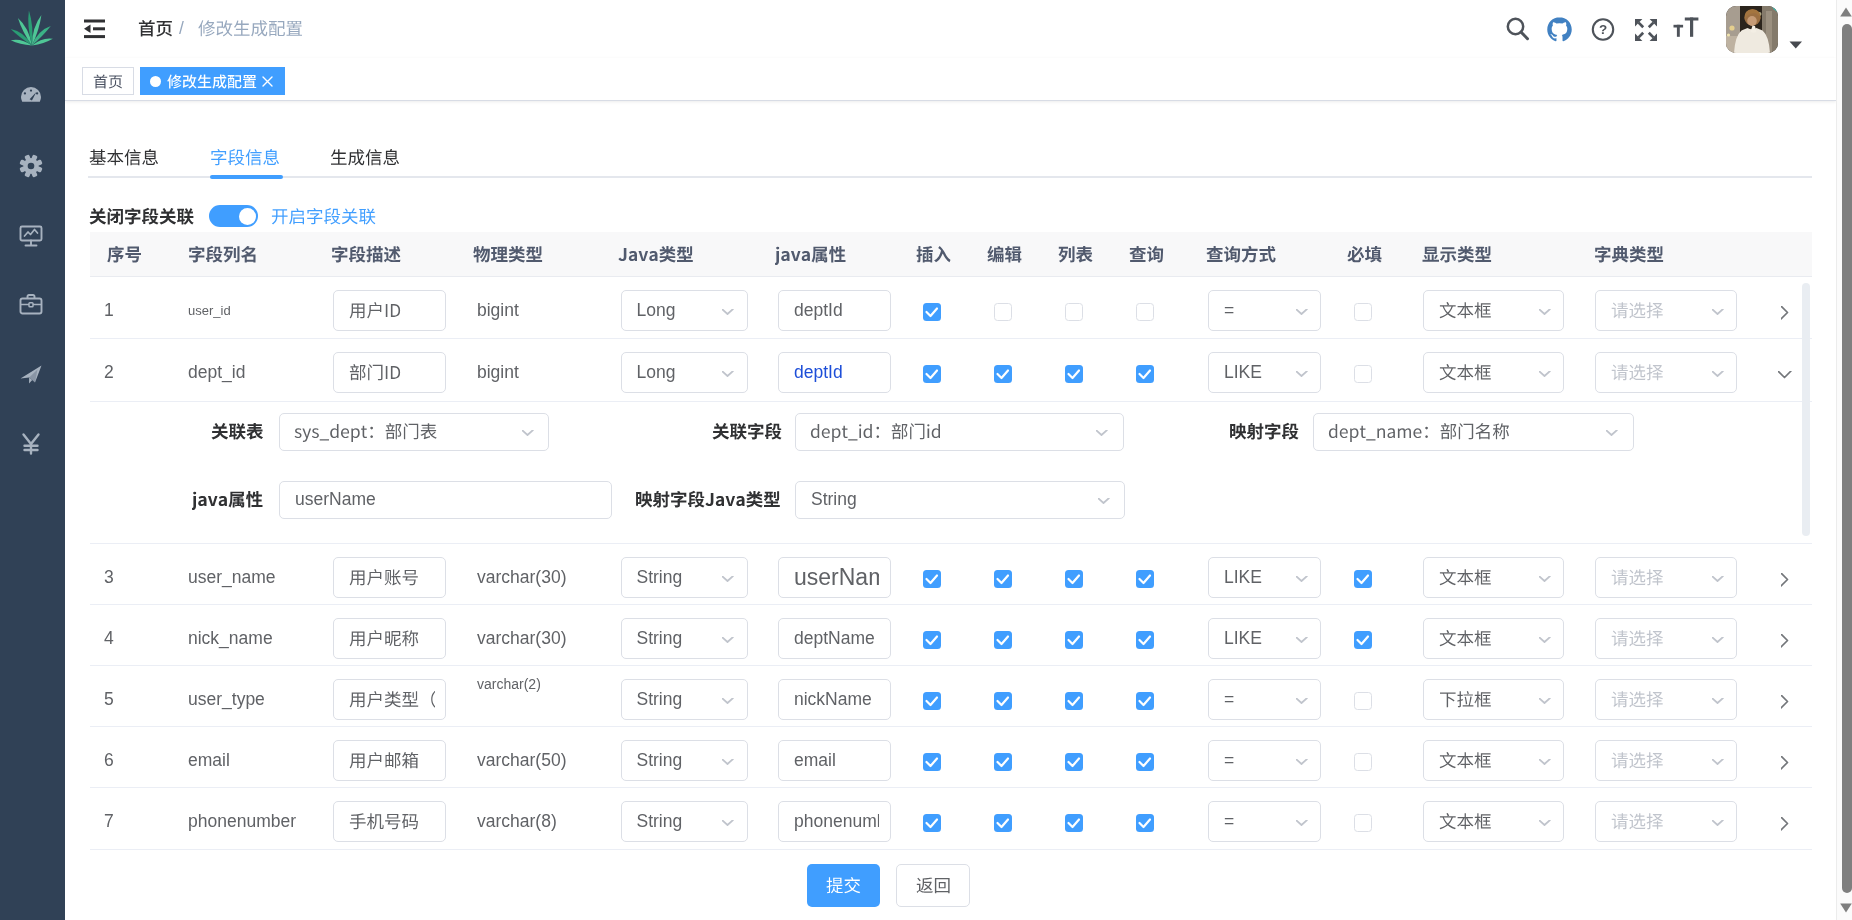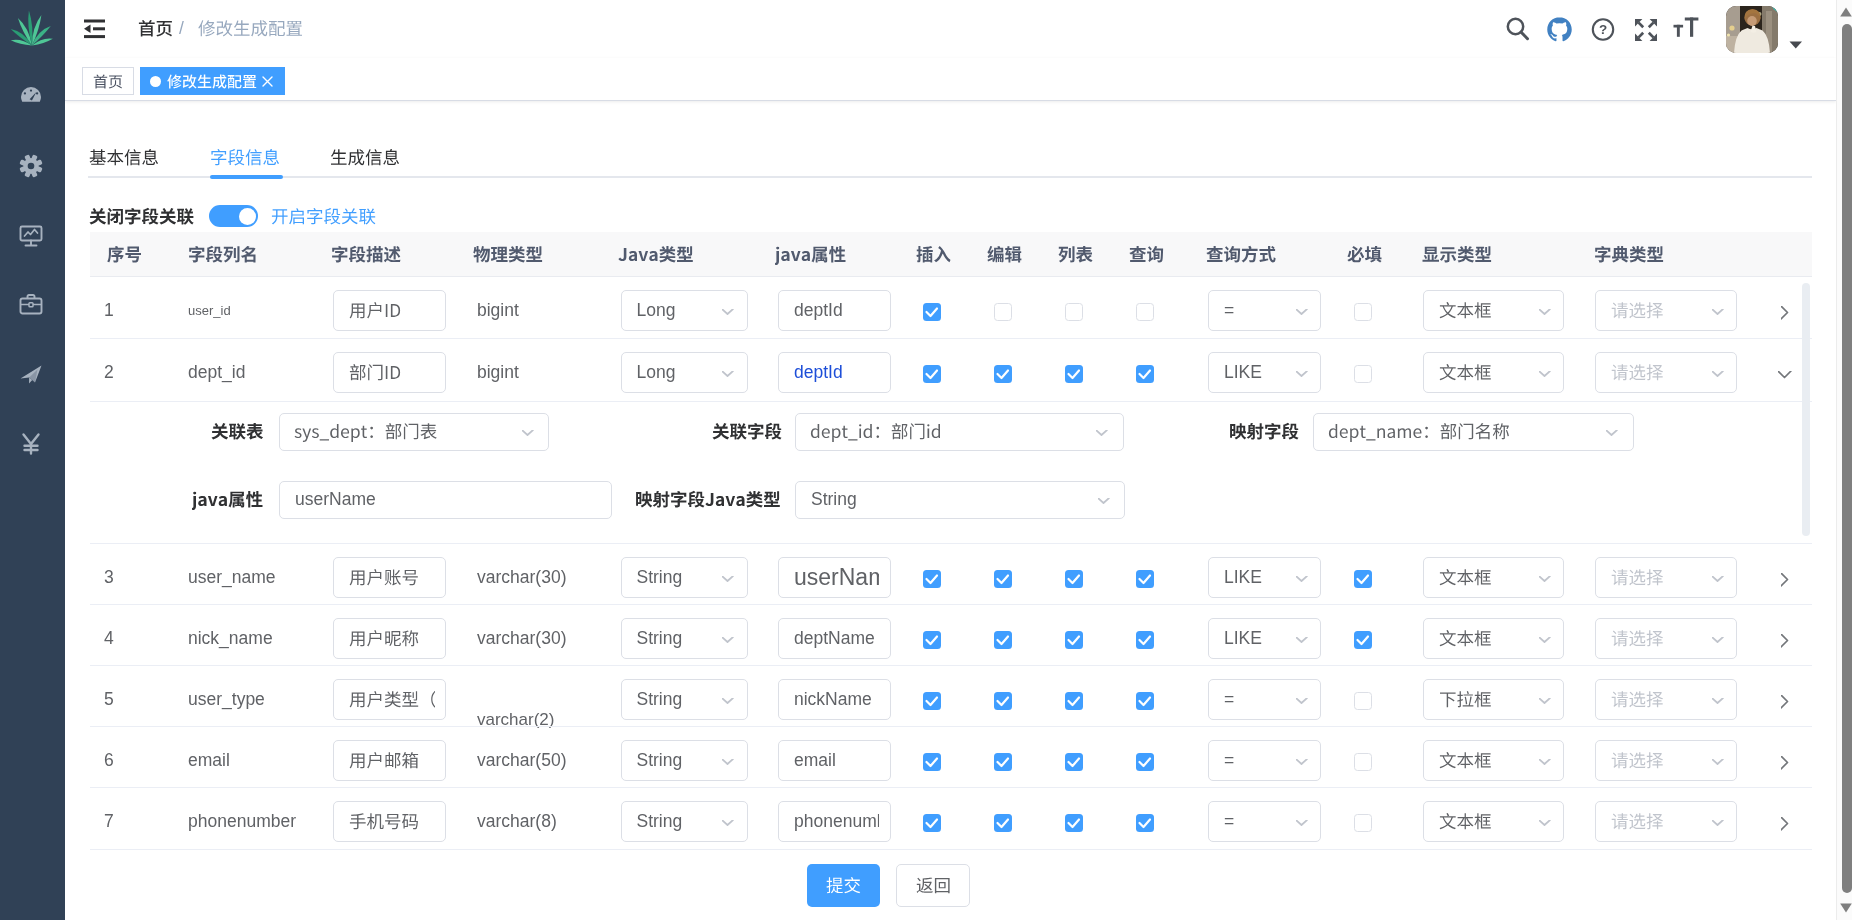--- a/index.html
+++ b/index.html
@@ -550,21 +550,21 @@
   </svg>
 <svg class="ab" style="left:1780.5px;top:633.5px" width="14" height="14">
     <use href="#arrR"></use>
   </svg>
 <div class="ab" style="left:104px;top:685.5px;font-size:17.5px;line-height:27px;color:#606266">5</div>
 <div class="ab" style="left:188px;top:685.5px;font-size:17.5px;line-height:27px;color:#606266">user_type</div>
 <div class="ab" style="left:332.5px;top:678.5px;width:113px;height:41px;background:#fff;border:1px solid #dcdfe6;border-radius:5px;box-sizing:border-box"></div>
 <svg class="ab" style="left:348.5px;top:686.5px" width="86" height="25">
     <use href="#t29" fill="#606266"></use>
   </svg>
-<div class="ab" style="left:477px;top:706px;font-size:17px;line-height:27px;color:#606266">varchar(2)</div>
+<div class="ab" style="left:477px;top:671px;font-size:14px;line-height:27px;color:#606266">varchar(2)</div>
 <div class="ab" style="left:620.5px;top:678.5px;width:127px;height:41px;background:#fff;border:1px solid #dcdfe6;border-radius:5px;box-sizing:border-box"></div>
 <div class="ab" style="left:636.5px;top:685.5px;font-size:17.5px;line-height:27px;color:#606266">String</div>
 <svg class="ab" style="left:721.5px;top:697.5px" width="12" height="7">
     <use href="#chev"></use>
   </svg>
 <div class="ab" style="left:778px;top:678.5px;width:113px;height:41px;background:#fff;border:1px solid #dcdfe6;border-radius:5px;box-sizing:border-box"></div>
 <div class="ab" style="left:794px;top:685.5px;font-size:17.5px;line-height:27px;color:#606266;width:85px;overflow:hidden">nickName</div>
 <div class="ab" style="left:923px;top:692px;width:18px;height:18px;background:#409eff;border-radius:3.5px"></div>
 <svg class="ab" style="left:923px;top:692px" width="18" height="18">
     <use href="#chk"></use>

